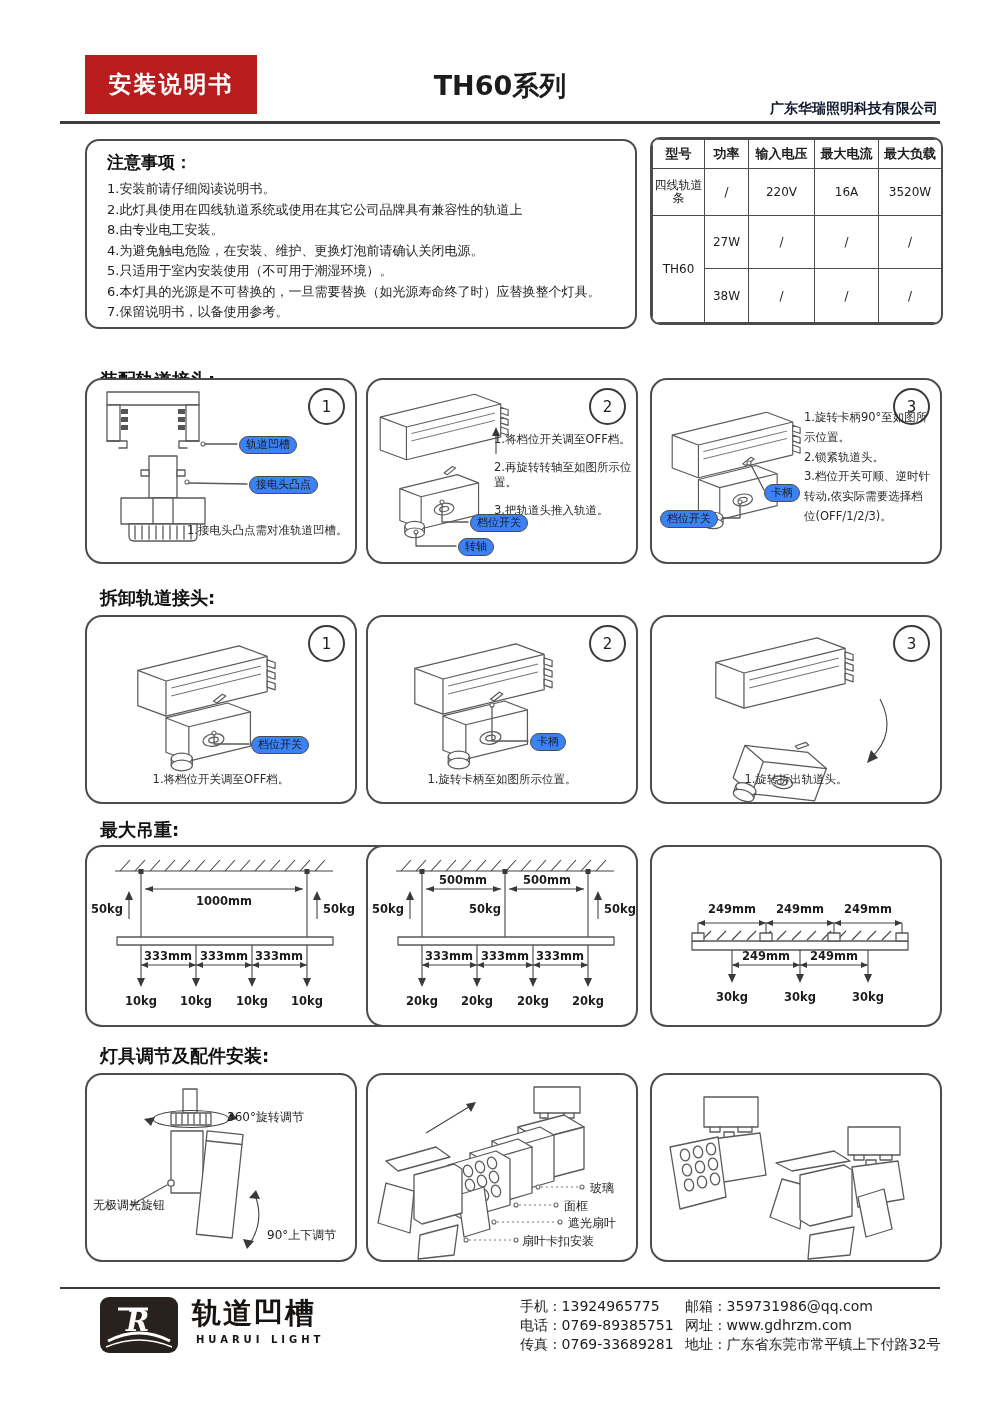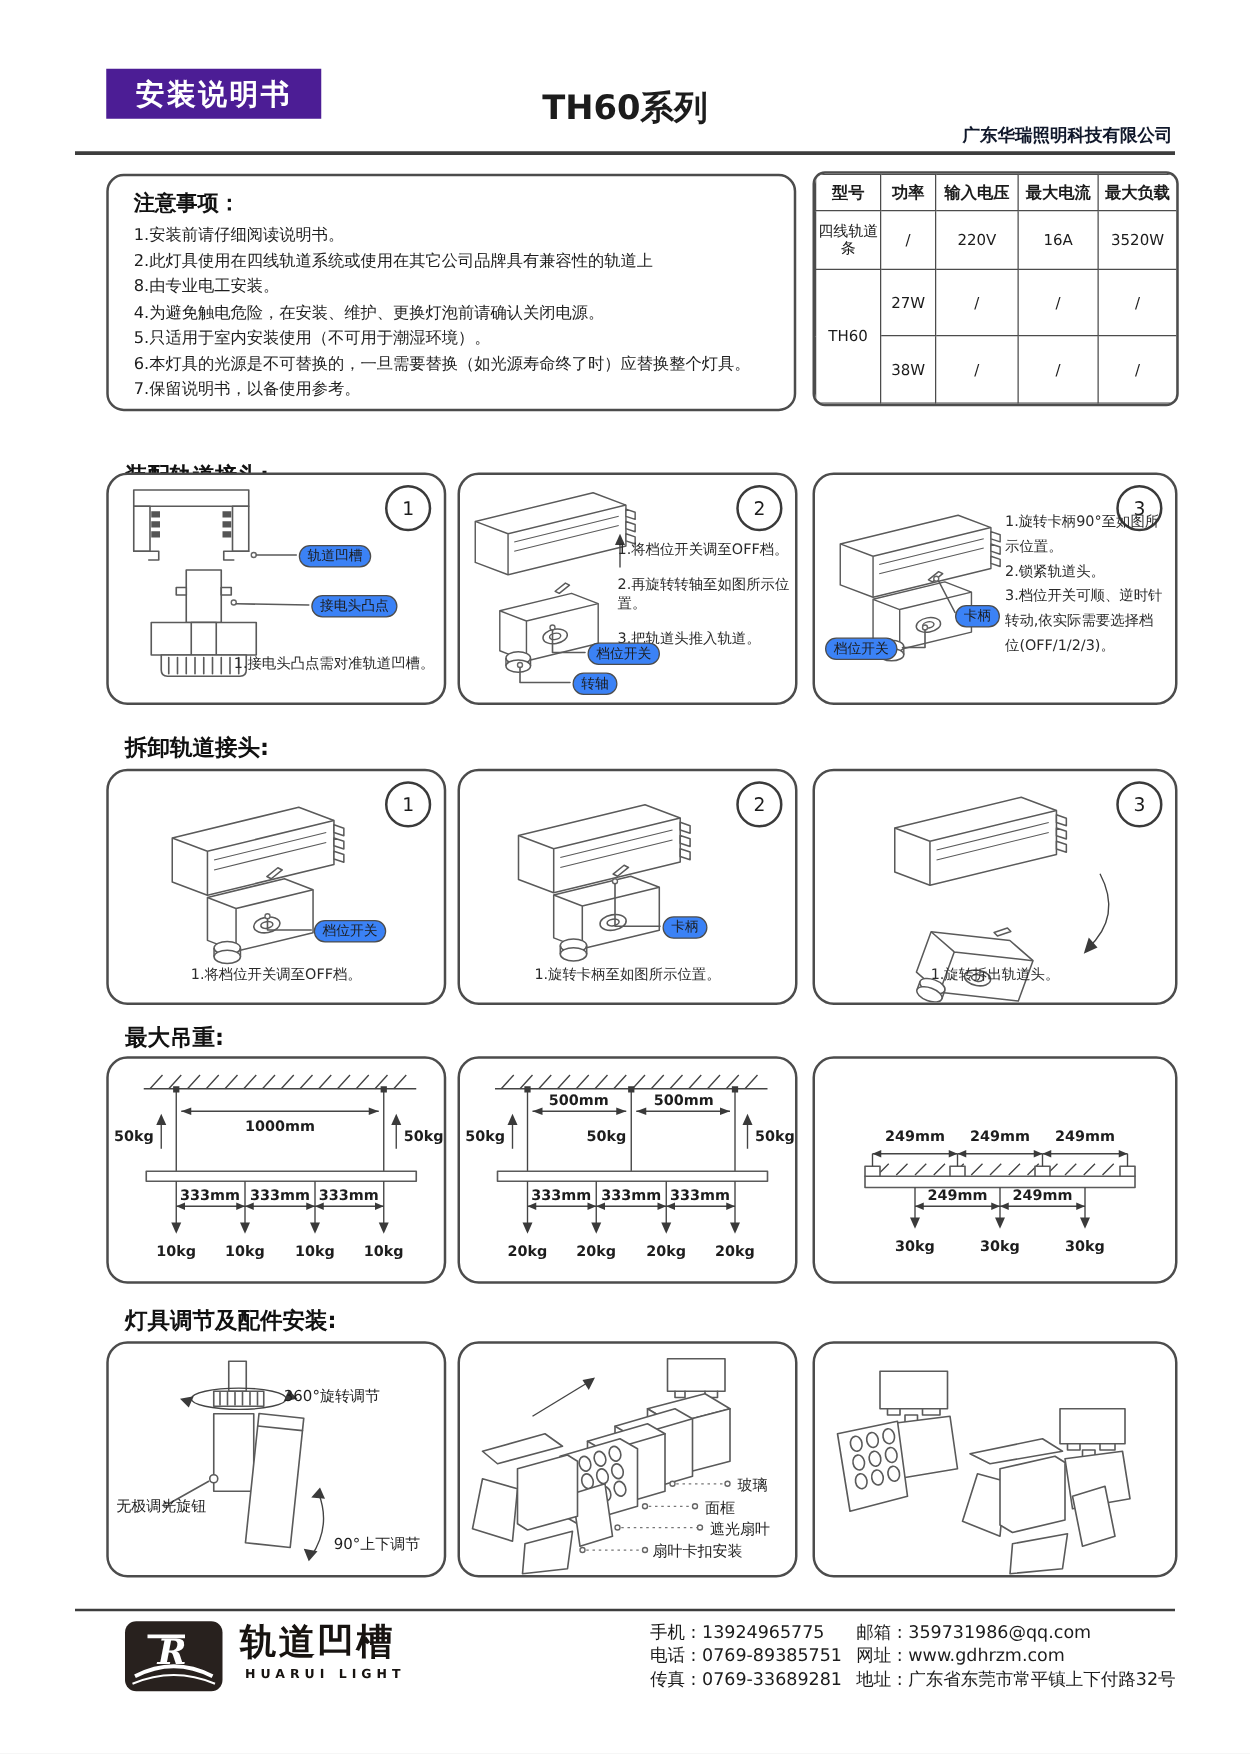--- a/index.html
+++ b/index.html
@@ -1,18 +1,18 @@
 <!DOCTYPE html>
 <html><head>
 <meta charset="utf-8">
 <style>
   html,body{margin:0;padding:0;background:#e9e9e9;}
   .page{position:relative;width:1000px;height:1403px;margin:0 auto;background:#ffffff;
         font-family:"DejaVu Sans",sans-serif;color:#222;overflow:hidden;}
-  .doc-badge{position:absolute;left:85px;top:55px;width:172px;height:40px;background:#4c1d95;color:#fff;
+  .doc-badge{position:absolute;left:85px;top:55px;width:172px;height:59px;background:#b91c1c;color:#fff;
              display:flex;align-items:center;justify-content:center;font-size:23px;font-weight:700;letter-spacing:2px;}
   .page-title{position:absolute;left:0;right:0;top:68px;text-align:center;font-size:27px;font-weight:700;color:#1c1c1c;}
   .company{position:absolute;right:62px;top:100px;font-size:14px;font-weight:600;color:#0f172a;}
   .rule{position:absolute;left:60px;right:60px;height:3px;background:#3d3d3d;}
   .notes-box{position:absolute;left:85px;top:139px;width:548px;height:186px;border:2px solid #4c4c4c;border-radius:14px;}
   .notes-title{position:absolute;left:20px;top:10px;font-size:17px;font-weight:700;color:#111;}
   .notes-list{position:absolute;left:20px;top:38px;right:12px;font-size:13px;line-height:20.5px;color:#1e1e1e;}
   .notes-list span{display:block;}
   .spec-wrap{position:absolute;left:650px;top:137px;width:289px;height:184px;border:2px solid #4c4c4c;border-radius:10px;overflow:hidden;background:#fff;}
   table.spec{width:100%;height:100%;border-collapse:collapse;table-layout:fixed;}
@@ -242,21 +242,21 @@
       <use href="#g-rail" xlink:href="#g-rail" transform="translate(55,12) scale(0.88)"></use>
       <use href="#g-conn" xlink:href="#g-conn" transform="translate(92,100) rotate(20) scale(0.88)"></use>
       <path class="dim" d="M228,82 Q246,116 218,142"></path>
       <polygon class="ah" points="215,146 226,141 219,133"></polygon>
     </svg>
     <div class="cap-center" style="top:155px;">1.旋转拆出轨道头。</div>
   </div>
 
   <div class="sec-title" style="top:818px;">最大吊重:</div>
 
-  <div class="panel" style="left:85px;top:845px;width:268px;height:178px;">
+  <div class="panel" style="left:85px;top:845px;width:268px;height:178px;padding-left:47px;">
     <svg class="art" width="268" height="178" viewBox="0 0 268 178">
       <line class="dim" x1="28" y1="24" x2="246" y2="24"></line>
       <path class="dim" d="M33,24 l10,-11 M48,24 l10,-11 M63,24 l10,-11 M78,24 l10,-11 M93,24 l10,-11 M108,24 l10,-11 M123,24 l10,-11 M138,24 l10,-11 M153,24 l10,-11 M168,24 l10,-11 M183,24 l10,-11 M198,24 l10,-11 M213,24 l10,-11 M228,24 l10,-11"></path>
       <line class="dim" x1="54" y1="24" x2="54" y2="90"></line>
         <line class="dim" x1="220" y1="24" x2="220" y2="90"></line>
       <rect class="ah" x="51.5" y="22" width="5" height="5"></rect>
         <rect class="ah" x="217.5" y="22" width="5" height="5"></rect>
       <line class="dim" x1="58" y1="42" x2="216" y2="42"></line>
       <polygon class="ah" points="58,42 66,39 66,45"></polygon>
         <polygon class="ah" points="216,42 208,39 208,45"></polygon>

